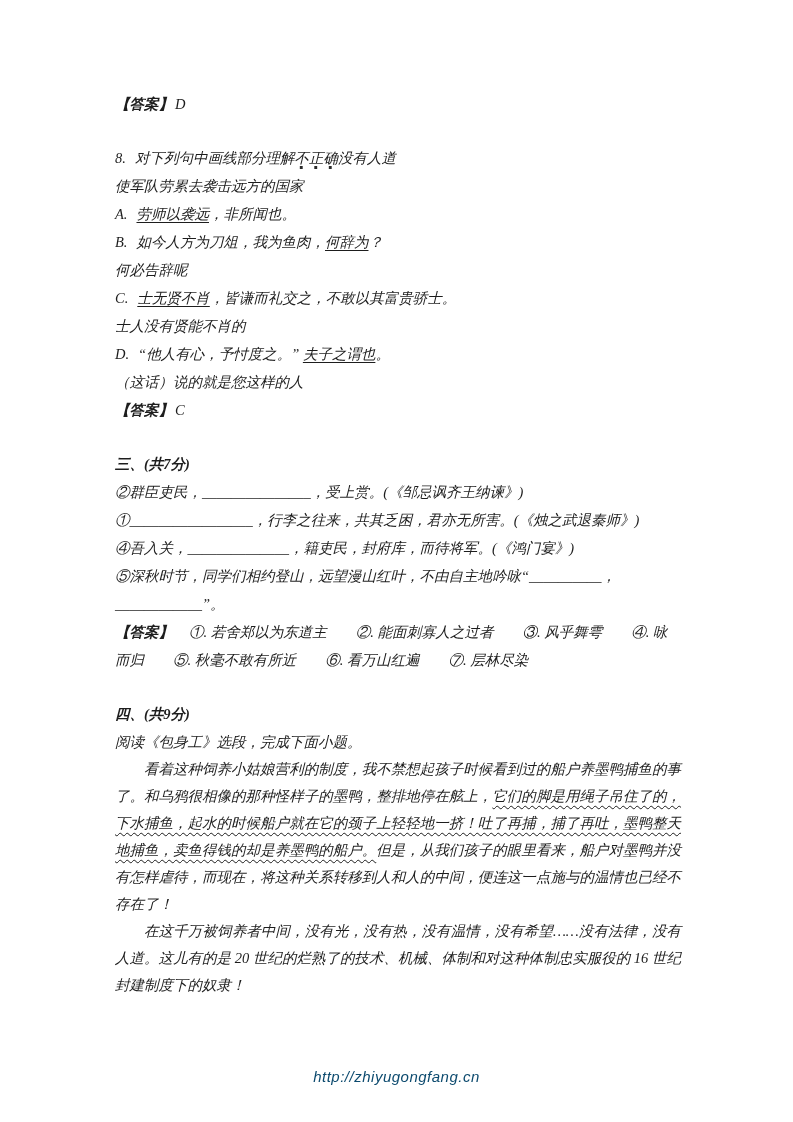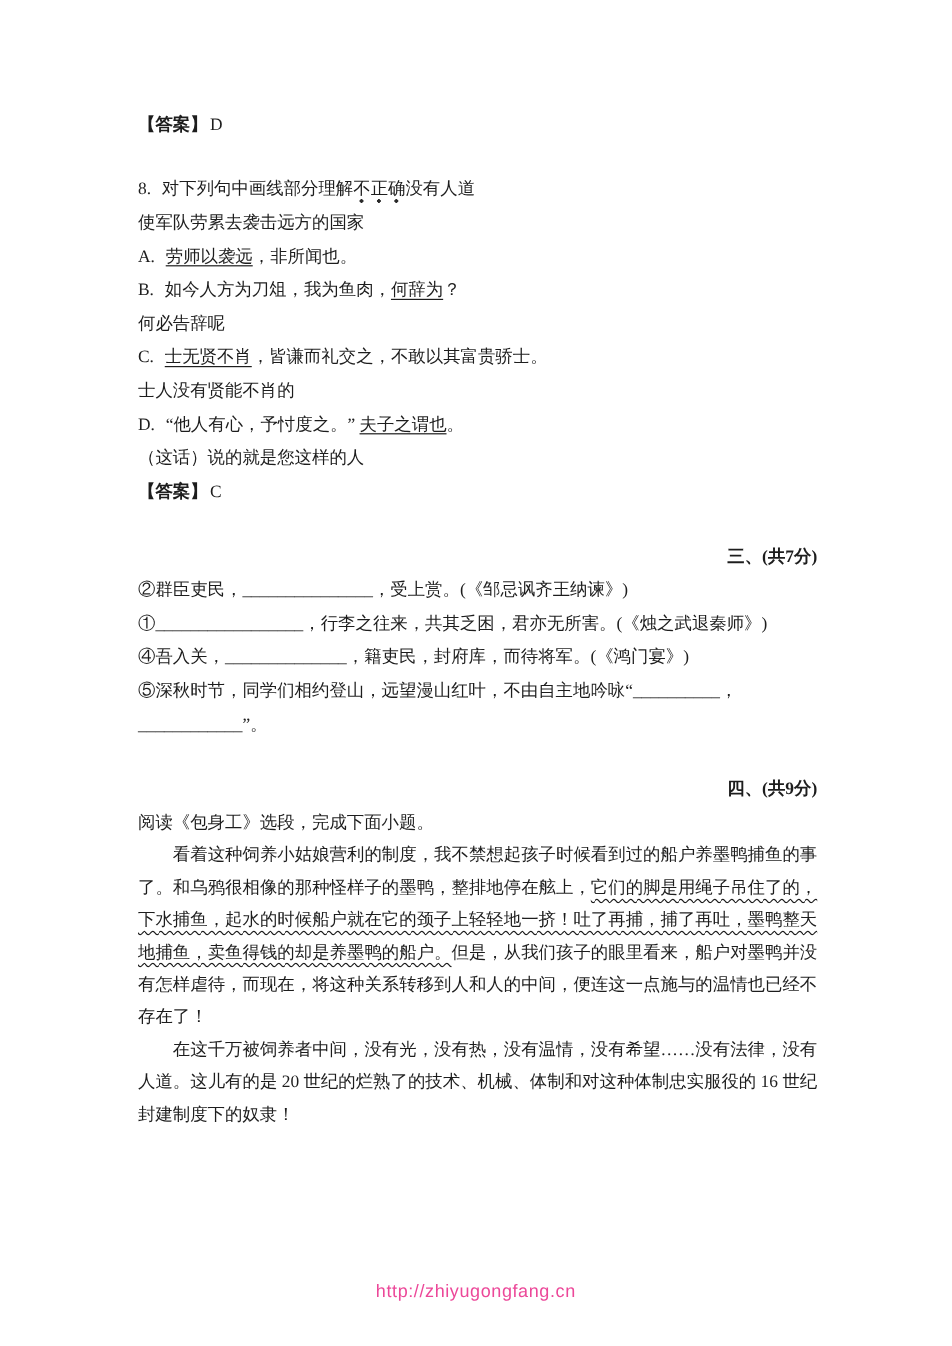--- a/index.html
+++ b/index.html
@@ -8,33 +8,34 @@
     background: #ffffff;
   }
   .page {
     position: relative;
     width: 793px;
     height: 1122px;
     background: #ffffff;
     font-family: "Liberation Serif", "DejaVu Serif", serif;
     color: #1d1d1d;
     overflow: hidden;
+    font-style: italic;
   }
   .content {
     position: absolute;
     left: 115px;
     top: 90px;
     width: 566px;
     font-size: 14.5px;
     line-height: 28px;
   }
   p { margin: 0; }
   .line { line-height: 28px; white-space: pre-wrap; }
   .gap-lg { margin-top: 26px; }
-  .sec-title { font-weight: bold; text-align: right; }
+  .sec-title { font-weight: bold; }
   .qnum { margin-right: 9px; }
   .ans-label { font-weight: bold; }
   .v-tight { margin-left: 2px; }
   .v-wide { margin-left: 16px; }
   .u {
     text-decoration: underline;
     text-decoration-thickness: 1px;
     text-underline-offset: 3px;
   }
   .wavy {
@@ -56,21 +57,21 @@
     line-height: 27px;
   }
   .footer {
     position: absolute;
     left: 0;
     top: 1068px;
     width: 793px;
     text-align: center;
     font-family: "Liberation Sans", "DejaVu Sans", sans-serif;
     font-size: 15px;
-    color: #ec4899;
+    color: #0c4a6e;
     letter-spacing: 0.5px;
   }
 </style>
 </head>
 <body>
 
 <div class="page">
   <div class="content">
 
     <p class="line"><span class="ans-label">【答案】</span><span class="v-tight">D</span></p>
@@ -92,20 +93,21 @@
 
       <p class="line"><span class="ans-label">【答案】</span><span class="v-tight">C</span></p>
     </div>
 
     <div class="gap-lg">
       <p class="line sec-title">三、(共7分)</p>
       <p class="line">②群臣吏民，_______________，受上赏。(《邹忌讽齐王纳谏》)</p>
       <p class="line">①_________________，行李之往来，共其乏困，君亦无所害。(《烛之武退秦师》)</p>
       <p class="line">④吾入关，______________，籍吏民，封府库，而待将军。(《鸿门宴》)</p>
       <p class="line">⑤深秋时节，同学们相约登山，远望漫山红叶，不由自主地吟咏“__________，____________”。</p>
+      <p class="line"><span class="ans-label">【答案】</span><span class="v-wide">①. 若舍郑以为东道主　　②. 能面刺寡人之过者　　③. 风乎舞雩　　④. 咏而归　　⑤. 秋毫不敢有所近　　⑥. 看万山红遍　　⑦. 层林尽染</span></p>
     </div>
 
     <div class="gap-lg">
       <p class="line sec-title">四、(共9分)</p>
       <p class="line">阅读《包身工》选段，完成下面小题。</p>
       <p class="para"><span>看着这种饲养小姑娘营利的制度，我不禁想起孩子时候看到过的船户养墨鸭捕鱼的事了。和乌鸦很相像的那种怪样子的墨鸭，整排地停在舷上，</span><span class="wavy">它们的脚是用绳子吊住了的，下水捕鱼，起水的时候船户就在它的颈子上轻轻地一挤！吐了再捕，捕了再吐，墨鸭整天地捕鱼，卖鱼得钱的却是养墨鸭的船户。</span><span>但是，从我们孩子的眼里看来，船户对墨鸭并没有怎样虐待，而现在，将这种关系转移到人和人的中间，便连这一点施与的温情也已经不存在了！</span></p>
       <p class="para">在这千万被饲养者中间，没有光，没有热，没有温情，没有希望……没有法律，没有人道。这儿有的是 20 世纪的烂熟了的技术、机械、体制和对这种体制忠实服役的 16 世纪封建制度下的奴隶！</p>
     </div>
 
   </div>

